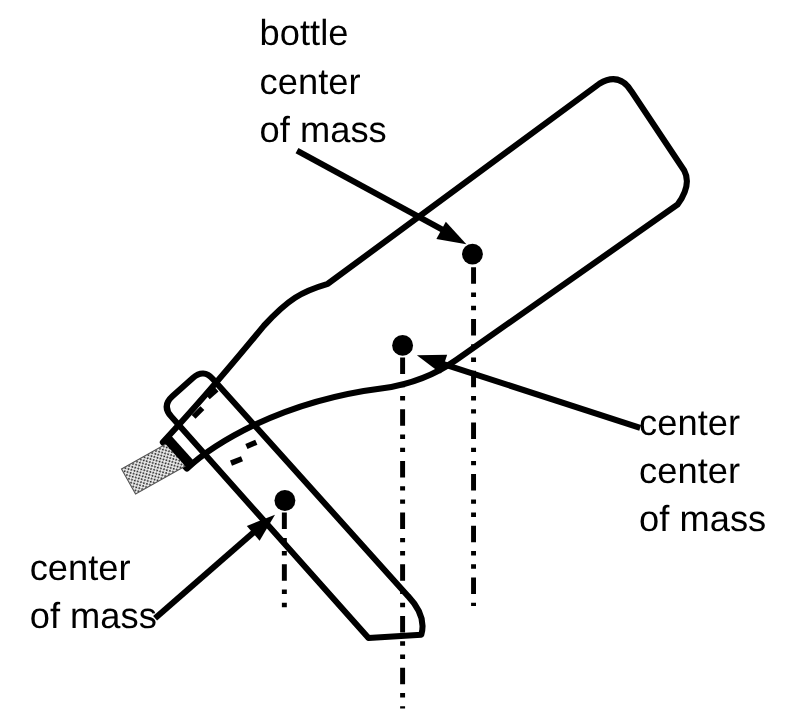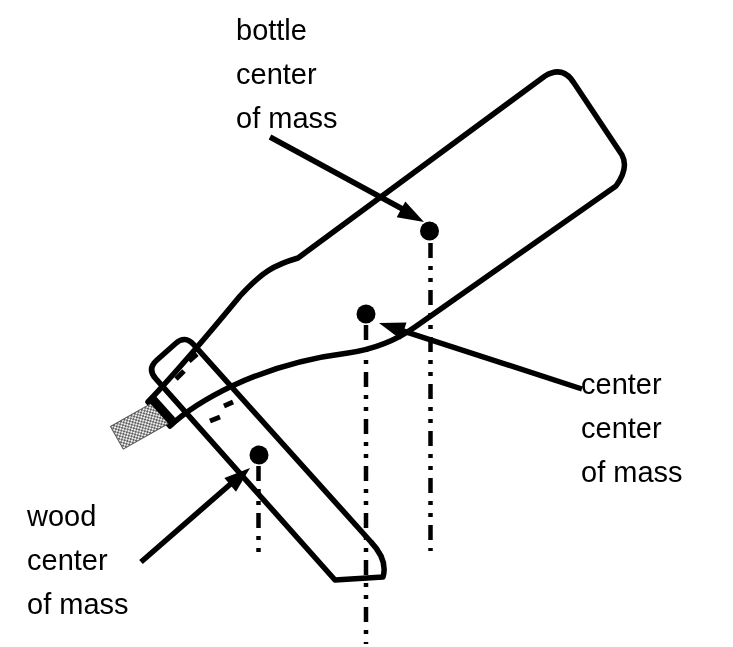--- a/index.html
+++ b/index.html
@@ -15,21 +15,21 @@
     overflow: hidden;
     font-family: "Liberation Sans", sans-serif;
   }
   #diagram-svg {
     position: absolute;
     left: 0;
     top: 0;
   }
   .com-label {
     position: absolute;
-    font-size: 29px;
+    font-size: 33px;
     line-height: 44px;
     color: #000000;
     white-space: nowrap;
     letter-spacing: 0px;
   }
   .com-label span { display: block; }
   #label-bottle { left: 236px; top: 8px; }
   #label-system { left: 581px; top: 362px; }
   #label-wood   { left: 27px;  top: 494px; }
 </style>
@@ -113,18 +113,17 @@
     <span>of mass</span>
   </div>
 
   <div id="label-system" class="com-label">
     <span>center</span>
     <span>center</span>
     <span>of mass</span>
   </div>
 
   <div id="label-wood" class="com-label">
-    <span>wood</span>
     <span>center</span>
     <span>of mass</span>
   </div>
 
 </div>
 
 </body></html>

